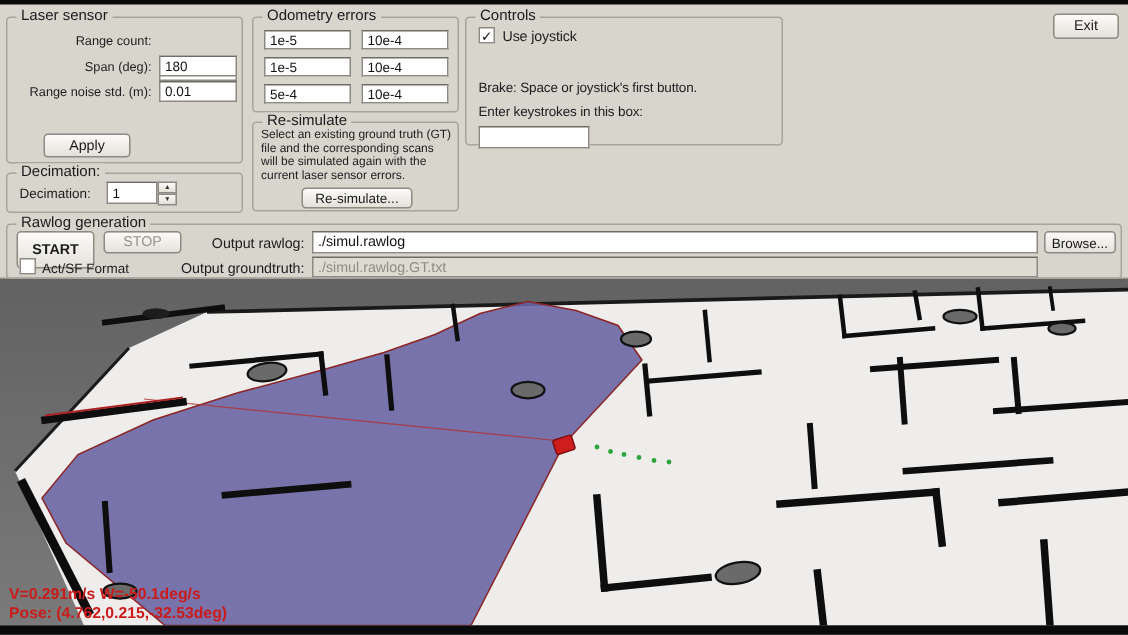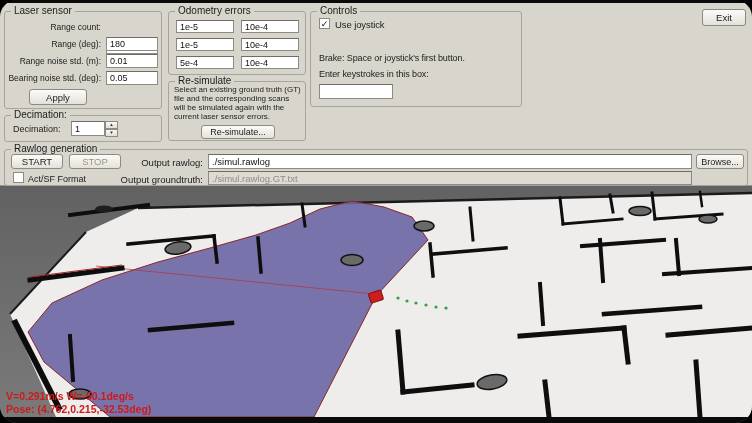--- a/index.html
+++ b/index.html
@@ -1,17 +1,17 @@
 <!DOCTYPE html>
 <html><head>
 <meta charset="utf-8">
 <style>
   * { margin:0; padding:0; box-sizing:border-box; }
   body { font-family:"Liberation Sans", sans-serif; background:#000; }
-  .stage { position:relative; width:752px; height:423px; overflow:hidden; background:#000;border-radius:17px; }
+  .stage { position:relative; width:752px; height:423px; overflow:hidden; background:#000; }
   .topbar { position:absolute; left:0; top:0; width:752px; height:3px; background:#0a0a0a; }
   .bottombar { position:absolute; left:0; top:417px; width:752px; height:6px; background:#0a0a0a; }
   .panel { position:absolute; left:0; top:3px; width:752px; height:183px; background:#d8d5cd; border-bottom:1px solid #9a968e; }
   .group { position:absolute; border:1px solid #a8a49b; border-radius:3px; }
   .gtitle { position:absolute; top:-7px; left:6px; background:#d8d5cd; padding:0 3px; font-size:10px; color:#1a1a1a; line-height:12px; white-space:nowrap; }
   .lbl { font-size:8.5px; color:#1c1c1c; white-space:nowrap; }
   .tinput { position:absolute; background:#fff; border:1px solid #8d8a84; border-top-color:#6f6c66; font-size:9px; padding:0 3px; color:#111; font-family:"Liberation Sans", sans-serif; }
   .tinput:disabled, .tinput.disabled { background:#dedbd3; color:#8f8c85; }
   .btn { position:absolute; background:linear-gradient(#fcfbf9,#e4e1d9); border:1px solid #8d8a84; border-radius:3px; font-size:9.5px; color:#1a1a1a; text-align:center; font-family:"Liberation Sans", sans-serif; cursor:pointer; }
   .btn.disabled { color:#979389; }
@@ -30,30 +30,26 @@
 
   <div class="panel">
 
     <div class="group" style="left:4px; top:8px; width:158px; height:98px;">
       <span class="gtitle">Laser sensor</span>
       <div style="position:absolute; left:2px; top:8px; width:152px; height:14px;">
         <span class="lbl" style="position:absolute; right:58px; top:2px;">Range count:</span>
         <input class="tinput" style="left: 99px; top: 0px; width: 52px; height: 14px; margin-top: 20px;" value="361">
       </div>
       <div style="position:absolute; left:2px; top:25px; width:152px; height:14px;">
-        <span class="lbl" style="position:absolute; right:58px; top:2px;">Range (deg):</span>
+        <span class="lbl" style="position:absolute; right:58px; top:2px;">Span (deg):</span>
         <input class="tinput" style="left: 99px; top: 0px; width: 52px; height: 14px;" value="180">
       </div>
       <div style="position:absolute; left:2px; top:42px; width:152px; height:14px;">
         <span class="lbl" style="position:absolute; right:58px; top:2px;">Range noise std. (m):</span>
         <input class="tinput" style="left: 99px; top: 0px; width: 52px; height: 14px;" value="0.01">
-      </div>
-      <div style="position:absolute; left:2px; top:59px; width:152px; height:14px;">
-        <span class="lbl" style="position:absolute; right:58px; top:2px;">Bearing noise std. (deg):</span>
-        <input class="tinput" style="left: 99px; top: 0px; width: 52px; height: 14px;" value="0.05">
       </div>
       <button class="btn" style="left:24px; top:77px; width:58px; height:16px;">Apply</button>
     </div>
 
     <div class="group" style="left:4px; top:112px; width:158px; height:27px;">
       <span class="gtitle">Decimation:</span>
       <span class="lbl" style="position:absolute; left:8px; top:8px; font-size:9px;">Decimation:</span>
       <input class="tinput" style="left: 66px; top: 5px; width: 34px; height: 15px;" value="1">
       <div class="spinbox" style="left:100px; top:5px;">
         <div class="spinbtn">▲</div>
@@ -70,34 +66,34 @@
       <input class="tinput" style="left: 7px; top: 44px; width: 58px; height: 13px;" value="5e-4">
       <input class="tinput" style="left: 72px; top: 44px; width: 58px; height: 13px;" value="10e-4">
     </div>
 
     <div class="group" style="left:168px; top:78px; width:138px; height:60px;">
       <span class="gtitle">Re-simulate</span>
       <div style="position:absolute; left:5px; top:3px; width:127px; font-size:8px; line-height:9px; color:#1c1c1c;">Select an existing ground truth (GT) file and the corresponding scans will be simulated again with the current laser sensor errors.</div>
       <button class="btn" style="left:32px; top:43px; width:74px; height:14px; font-size:9px;">Re-simulate...</button>
     </div>
 
-    <div class="group" style="left:310px; top:8px; width:212px; height:96px;">
+    <div class="group" style="left:310px; top:8px; width:212px; height:86px;">
       <span class="gtitle">Controls</span>
       <span class="cb" style="left:8px; top:6px;"><span>✓</span></span>
       <span class="hint" style="left:24px; top:7px; font-size:9.5px;">Use joystick</span>
       <span class="hint" style="left:8px; top:41px;">Brake: Space or joystick's first button.</span>
       <span class="hint" style="left:8px; top:57px;">Enter keystrokes in this box:</span>
       <input class="tinput" style="left: 8px; top: 72px; width: 74px; height: 15px;" value="">
     </div>
 
     <button class="btn" style="left:702px; top:6px; width:44px; height:17px;">Exit</button>
 
     <div class="group" style="left:4px; top:146px; width:744px; height:37px;">
       <span class="gtitle">Rawlog generation</span>
-      <button class="btn" style="left:6px; top:4px; width:52px; height:15px;">START</button>
+      <button class="btn" style="left:6px; top:4px; width:52px; height:25px;font-weight:bold;">START</button>
       <button class="btn disabled" style="left:64px; top:4px; width:52px; height:15px;">STOP</button>
       <span class="lbl" style="position:absolute; left:110px; top:7px; width:88px; text-align:right; font-size:9.5px;">Output rawlog:</span>
       <input class="tinput" style="left: 203px; top: 4px; width: 484px; height: 15px; font-size: 9.5px;" value="./simul.rawlog">
       <button class="btn" style="left:691px; top:4px; width:48px; height:15px; font-size:9px;">Browse...</button>
       <span class="cb" style="left:8px; top:22px;"><span></span></span>
       <span class="lbl" style="position:absolute; left:23px; top:24px; font-size:9px;">Act/SF Format</span>
       <span class="lbl" style="position:absolute; left:96px; top:24px; width:102px; text-align:right; font-size:9.5px;">Output groundtruth:</span>
       <input class="tinput" style="left: 203px; top: 21px; width: 484px; height: 14px; font-size: 9.5px;" disabled="" value="./simul.rawlog.GT.txt">
     </div>
   </div>

